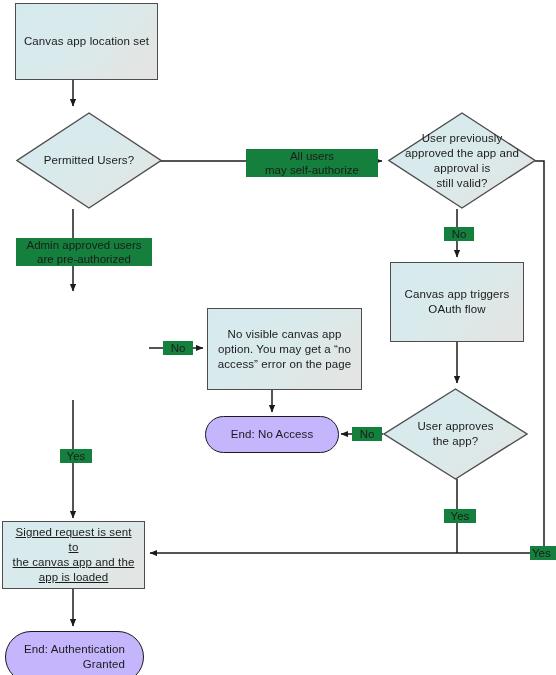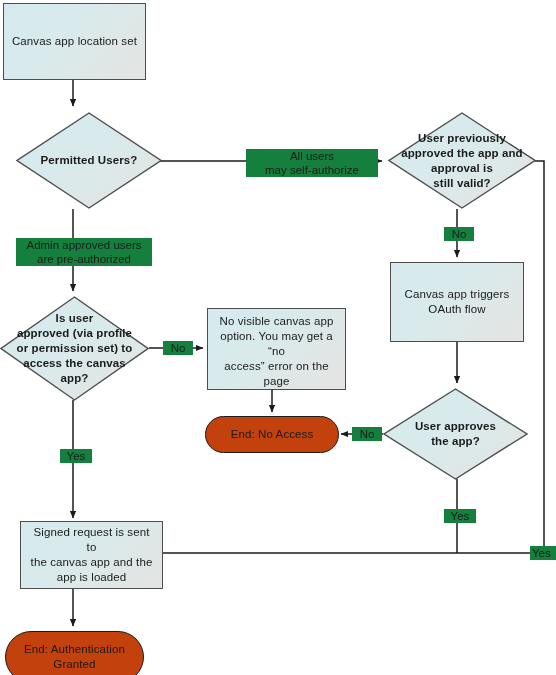--- a/index.html
+++ b/index.html
@@ -45,33 +45,33 @@
   }
   
   .node-process {
     border: 1.4px solid #4d4d4d;
     background: linear-gradient(135deg, #d6eaee 0%, #d9eaec 42%, #dfe7e6 72%, #e4e4e2 100%);
   }
   
   .node-decision {
     background: transparent;
     border: none;
-    font-weight: bold;
   }
   .node-decision .diamond-shape {
     position: absolute;
     left: 0; top: 0;
     width: 100%; height: 100%;
     z-index: 1;
   }
   
   .node-terminator {
     border: 1.5px solid #1b1b1b;
     border-radius: 999px;
-    background: #c2410c;
+    background: #c4b5fd;
+    text-align: right;
   }
   
   .edge-label {
     position: absolute;
     color: #1b1b1b;
     font-size: 11.5px;
     line-height: 14px;
     text-align: center;
     white-space: pre-line;
     background: #15803d;
@@ -113,21 +113,21 @@
       <line x1="383" y1="434" x2="341" y2="434" marker-end="url(#arrow)"></line>
 
       <path d="M457,479 L457,553"></path>
 
       <line x1="544" y1="553" x2="150" y2="553" marker-end="url(#arrow)"></line>
 
       <line x1="73" y1="589" x2="73" y2="626" marker-end="url(#arrow)"></line>
     </g>
   </svg>
 
-  <div class="node node-process" style="left:3px; top:3px; width:143px; height:77px;">
+  <div class="node node-process" style="left:15px; top:3px; width:143px; height:77px;">
     <span class="node-label">Canvas app location set</span>
   </div>
 
   <div class="node node-decision" style="left:0px; top:112px; width:146px; height:97px;margin-left:16px;">
     <svg class="diamond-shape" viewBox="0 0 146 97" preserveAspectRatio="none">
       <defs>
         <linearGradient id="gradA" x1="0" y1="0" x2="1" y2="1">
           <stop offset="0%" stop-color="#d6eaee"></stop>
             <stop offset="45%" stop-color="#d9eaec"></stop>
           <stop offset="75%" stop-color="#dfe7e6"></stop>
@@ -155,40 +155,22 @@
 approved the app and
 approval is
 still valid?</span>
   </div>
 
   <div class="node node-process" style="left:390px; top:262px; width:134px; height:80px;">
     <span class="node-label">Canvas app triggers
 OAuth flow</span>
   </div>
 
-  <div class="node node-decision" style="left:0px; top:296px; width:149px; height:105px;">
-    <svg class="diamond-shape" viewBox="0 0 149 105" preserveAspectRatio="none">
-      <defs>
-        <linearGradient id="gradC" x1="0" y1="0" x2="1" y2="1">
-          <stop offset="0%" stop-color="#d6eaee"></stop>
-            <stop offset="45%" stop-color="#d9eaec"></stop>
-          <stop offset="75%" stop-color="#dfe7e6"></stop>
-            <stop offset="100%" stop-color="#e4e4e2"></stop>
-        </linearGradient>
-      </defs>
-      <polygon points="74.5,1 148,52.5 74.5,104 1,52.5" fill="url(#gradC)" stroke="#4d4d4d" stroke-width="1.4"></polygon>
-    </svg>
-    <span class="node-label">Is user
-approved (via profile
-or permission set) to
-access the canvas
-app?</span>
-  </div>
-
-  <div class="node node-process" style="left:207px; top:308px; width:139px; height:82px;align-items:flex-end;">
+
+  <div class="node node-process" style="left:207px; top:308px; width:155px; height:82px;">
     <span class="node-label">No visible canvas app
 option. You may get a “no
 access” error on the page</span>
   </div>
 
   <div class="node node-decision" style="left:383px; top:388px; width:145px; height:92px;">
     <svg class="diamond-shape" viewBox="0 0 145 92" preserveAspectRatio="none">
       <defs>
         <linearGradient id="gradD" x1="0" y1="0" x2="1" y2="1">
           <stop offset="0%" stop-color="#d6eaee"></stop>
@@ -200,21 +182,21 @@
       <polygon points="72.5,1 144,46 72.5,91 1,46" fill="url(#gradD)" stroke="#4d4d4d" stroke-width="1.4"></polygon>
     </svg>
     <span class="node-label">User approves
 the app?</span>
   </div>
 
   <div class="node node-terminator" style="left:205px; top:416px; width:134px; height:37px;">
     <span class="node-label">End: No Access</span>
   </div>
 
-  <div class="node node-process" style="left:20px; top:521px; width:143px; height:68px;">
+  <div class="node node-process" style="left:2px; top:521px; width:143px; height:68px;text-decoration:underline;">
     <span class="node-label">Signed request is sent to
 the canvas app and the
 app is loaded</span>
   </div>
 
   <div class="node node-terminator" style="left:5px; top:631px; width:139px; height:52px;">
     <span class="node-label">End: Authentication
 Granted</span>
   </div>
 

